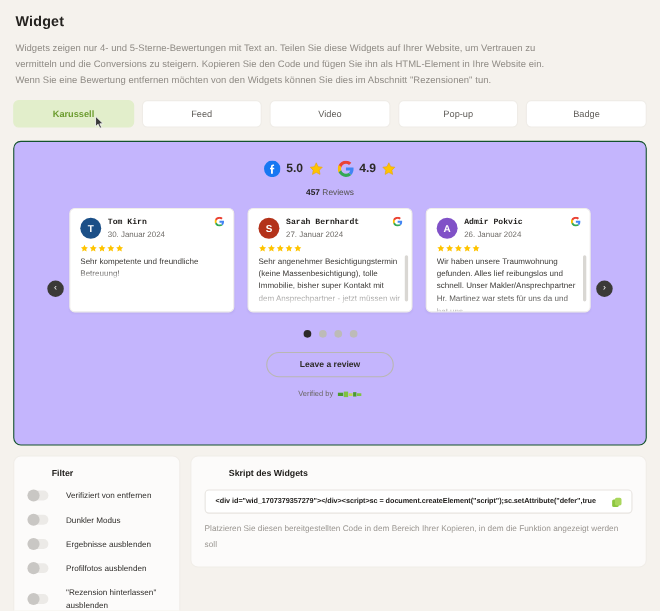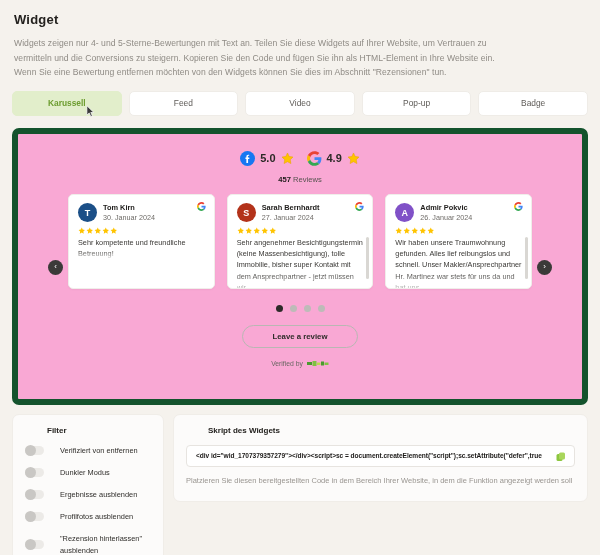--- a/index.html
+++ b/index.html
@@ -34,21 +34,21 @@
     border-color: #e2eecb;
   }
   .cursor-wrap { position: relative; text-align: center; }
   .cursor {
     position: absolute; left: 74px; top: 14px; width: 9px; height: 13px;
     pointer-events: none;
   }
 
   
   .preview {
-    background: #f9a8d4; border: 6px solid #14532d; border-radius: 7px;
+    background: #c4b5fd; border: 1px solid #14532d; border-radius: 7px;
     height: 277px; position: relative; margin-bottom: 9px;
   }
   .rating-row {
     display: flex; align-items: center; justify-content: center;
     gap: 13px; padding-top: 17px;
   }
   .rating-item { display: flex; align-items: center; gap: 5px; }
   .rating-val { font-size: 11px; font-weight: bold; color: #2b2926; }
   .star-big { width: 13px; height: 13px; display:block; }
   .reviews-count {
@@ -66,21 +66,21 @@
     border: 1px solid #f0eeea; border-radius: 5px;
     padding: 8px 9px 0 9px; position: relative; overflow: hidden;
     box-shadow: 0 1px 2px rgba(0,0,0,.04);
   }
   .rv-head { display: flex; align-items: center; gap: 6px; }
   .avatar {
     width: 19px; height: 19px; border-radius: 50%;
     color: #fff; font-size: 9px; font-weight: bold;
     display: flex; align-items: center; justify-content: center;
   }
-  .rv-name { font-size: 7.4px; font-weight: bold; color: #1f1d1b; line-height: 10px; }
+  .rv-name { font-size: 7.4px; font-weight: bold; color: #1f1d1b; line-height: 10px; font-family: Liberation Mono, monospace; }
   .rv-date { font-size: 7.2px; color: #6f6c68; line-height: 10px; }
   .rv-src { position: absolute; top: 7px; right: 8px; width: 9px; height: 9px; }
   .stars { margin: 4px 0 3px 0; display: flex; gap: .5px; }
   .stars svg { width: 7.5px; height: 7.5px; display:block; }
   .rv-text {
     font-size: 7.3px; color: #3a3835; line-height: 11.2px;
     -webkit-mask-image: linear-gradient(#000 62%, rgba(0,0,0,.12));
             mask-image: linear-gradient(#000 62%, rgba(0,0,0,.12));
   }
   .rv-scroll {
@@ -378,16 +378,16 @@
 
     <div class="script-card">
       <div class="card-title">Skript des Widgets</div>
       <div class="script-box">
         <span class="script-text">&lt;div id="wid_1707379357279"&gt;&lt;/div&gt;&lt;script&gt;sc = document.createElement("script");sc.setAttribute("defer",true</span>
         <svg class="copy-icon" width="12" height="12" viewBox="0 0 24 24">
           <rect x="3" y="6" width="12" height="14" rx="3" fill="#8cc63f"></rect>
           <rect x="8" y="3" width="12" height="14" rx="3" fill="#a9d65c"></rect>
         </svg>
       </div>
-      <div class="script-hint">Platzieren Sie diesen bereitgestellten Code in dem Bereich Ihrer Website, in dem die Funktion angezeigt werden soll</div>
+      <div class="script-hint">Platzieren Sie diesen bereitgestellten Code in dem Bereich Ihrer Kopieren, in dem die Funktion angezeigt werden soll</div>
     </div>
   </div>
 </div>
 
 </body></html>

